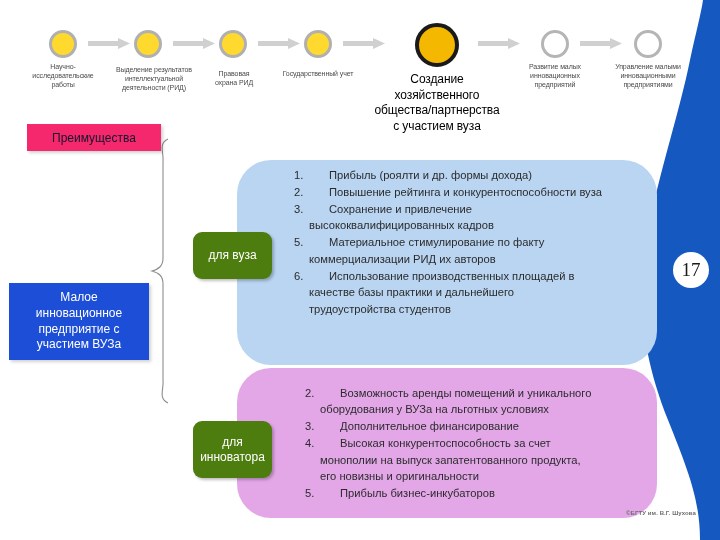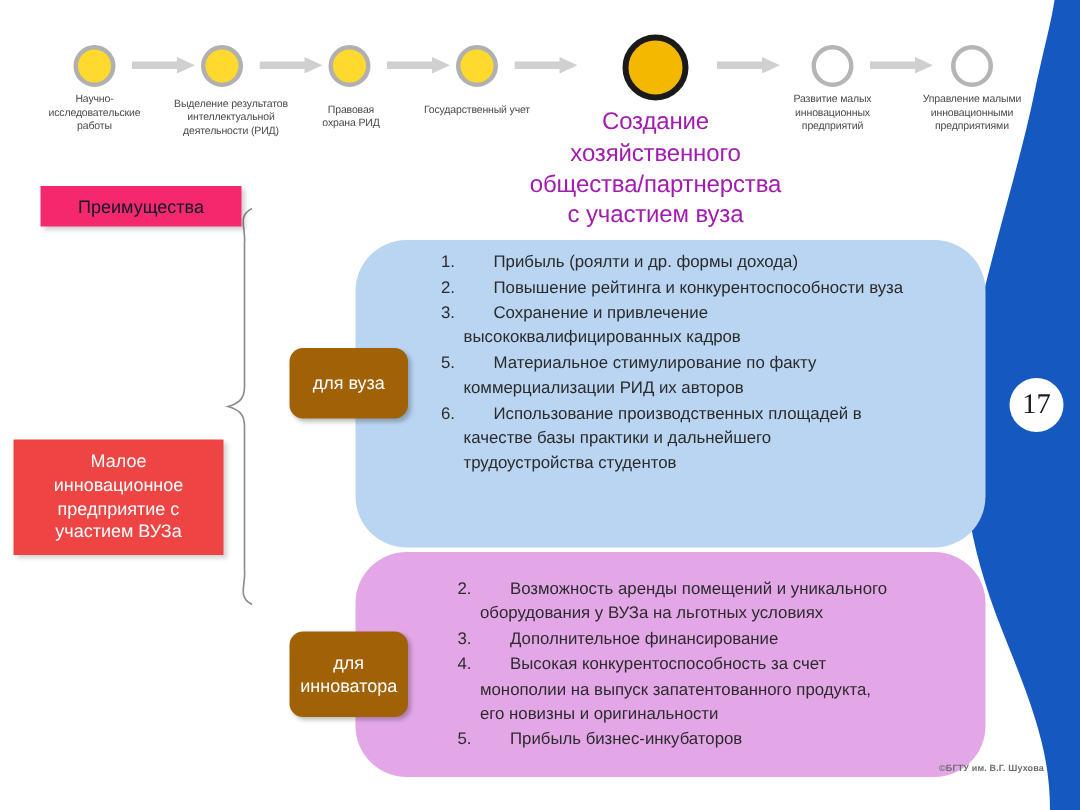--- a/index.html
+++ b/index.html
@@ -71,23 +71,23 @@
   }
   .node-label {
     position: absolute;
     text-align: center;
     font-size: 7px;
     line-height: 1.25;
     color: #4a4a4a;
     letter-spacing: -0.1px;
   }
   .node-label.big {
-    font-size: 16px;
+    font-size: 12px;
     line-height: 1.3;
-    color: #a21caf;
+    color: #000000;
   }
   .chain-arrow {
     position: absolute;
     height: 11px;
     z-index: 2;
   }
 
   
   #advantages-chip {
     position: absolute;
@@ -102,24 +102,24 @@
     color: #0f172a;
     font-size: 12px;
     box-shadow: 2px 2px 3px rgba(0,0,0,0.18);
     z-index: 4;
   }
 
   
   #green-box {
     position: absolute;
     left: 9px;
-    top: 293px;
+    top: 283px;
     width: 140px;
     height: 77px;
-    background: #ef4444;
+    background: #1d4ed8;
     display: flex;
     align-items: center;
     justify-content: center;
     text-align: center;
     color: #ffffff;
     font-size: 12px;
     line-height: 1.33;
     box-shadow: 2px 2px 3px rgba(0,0,0,0.18);
     z-index: 4;
   }
@@ -153,21 +153,21 @@
     width: 420px;
     height: 150px;
     background: #e3a7e8;
   }
 
   
   .tag-box {
     position: absolute;
     box-sizing: border-box;
     border-radius: 9px;
-    background: #a16207;
+    background: #4d7c0f;
     color: #ffffff;
     display: flex;
     align-items: center;
     justify-content: center;
     text-align: center;
     font-size: 12px;
     line-height: 1.25;
     box-shadow: 2px 2px 3px rgba(0,0,0,0.25);
     z-index: 5;
   }

